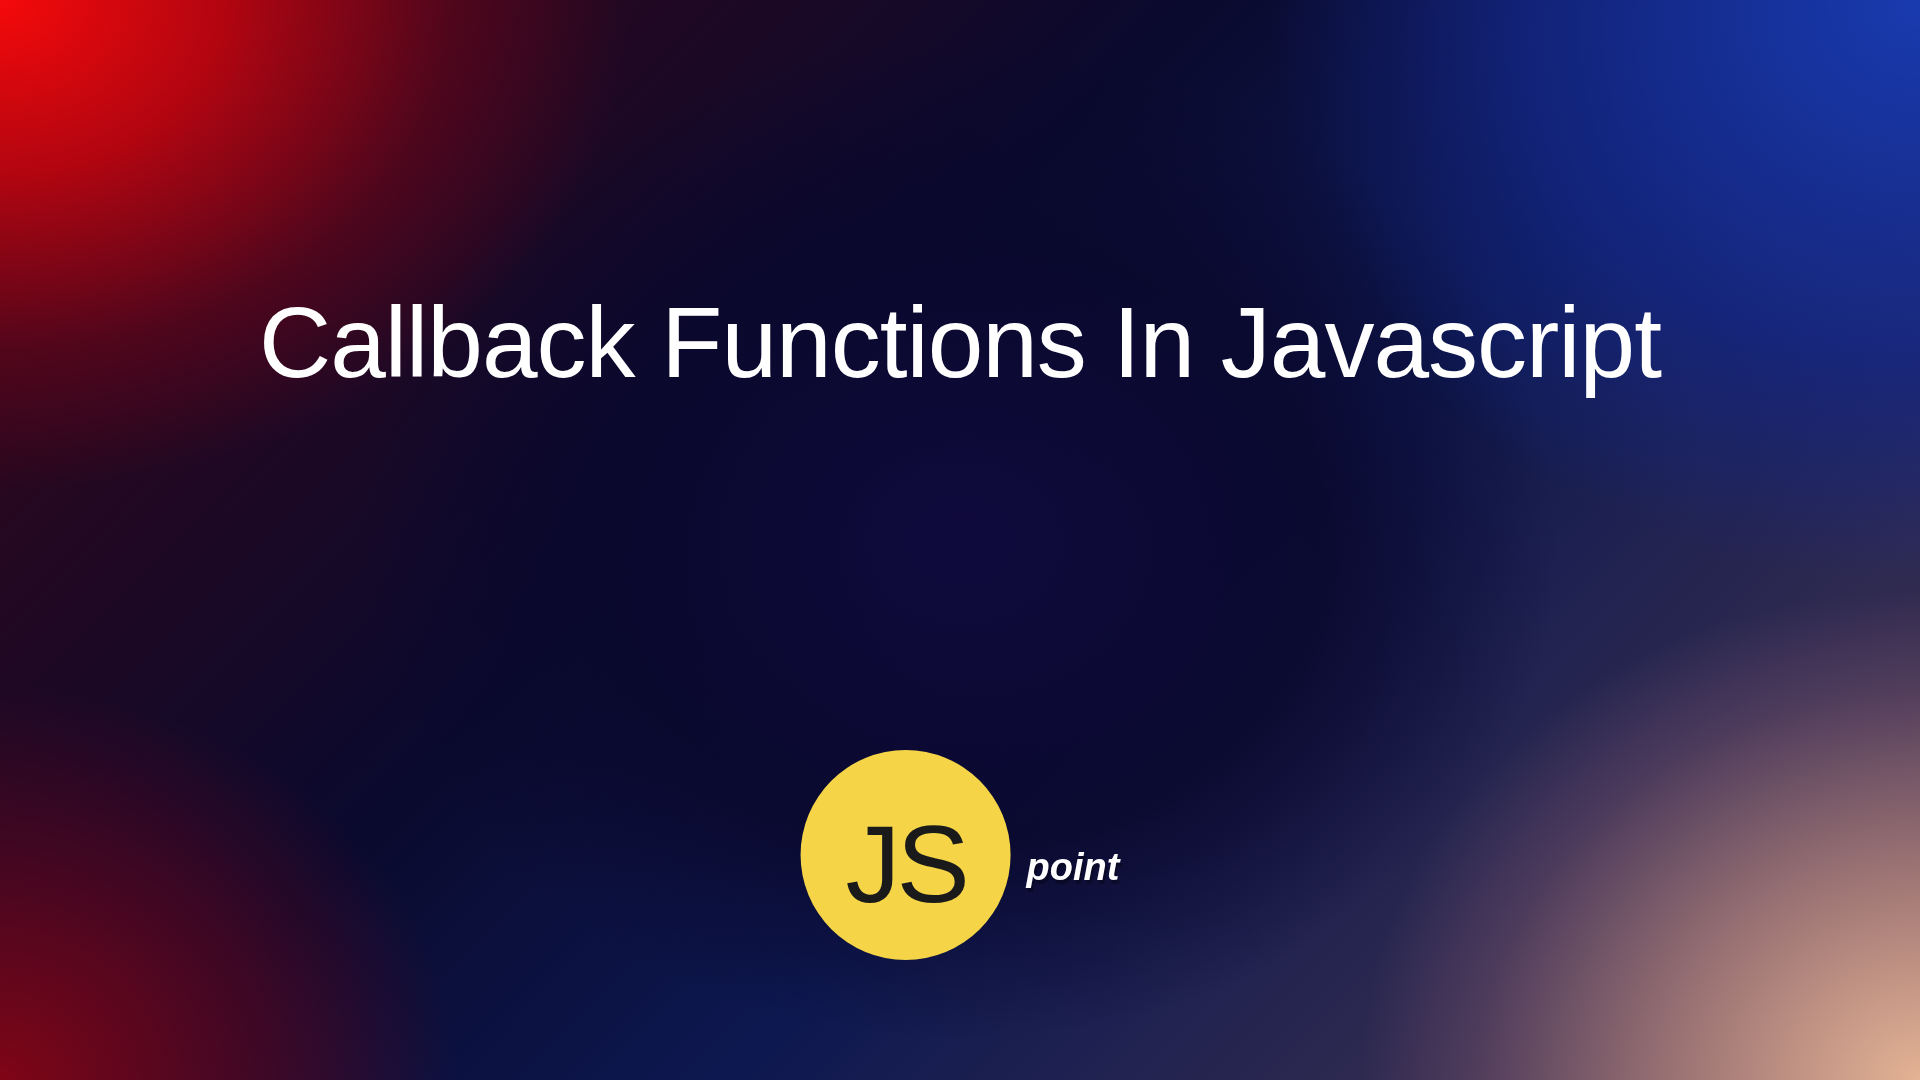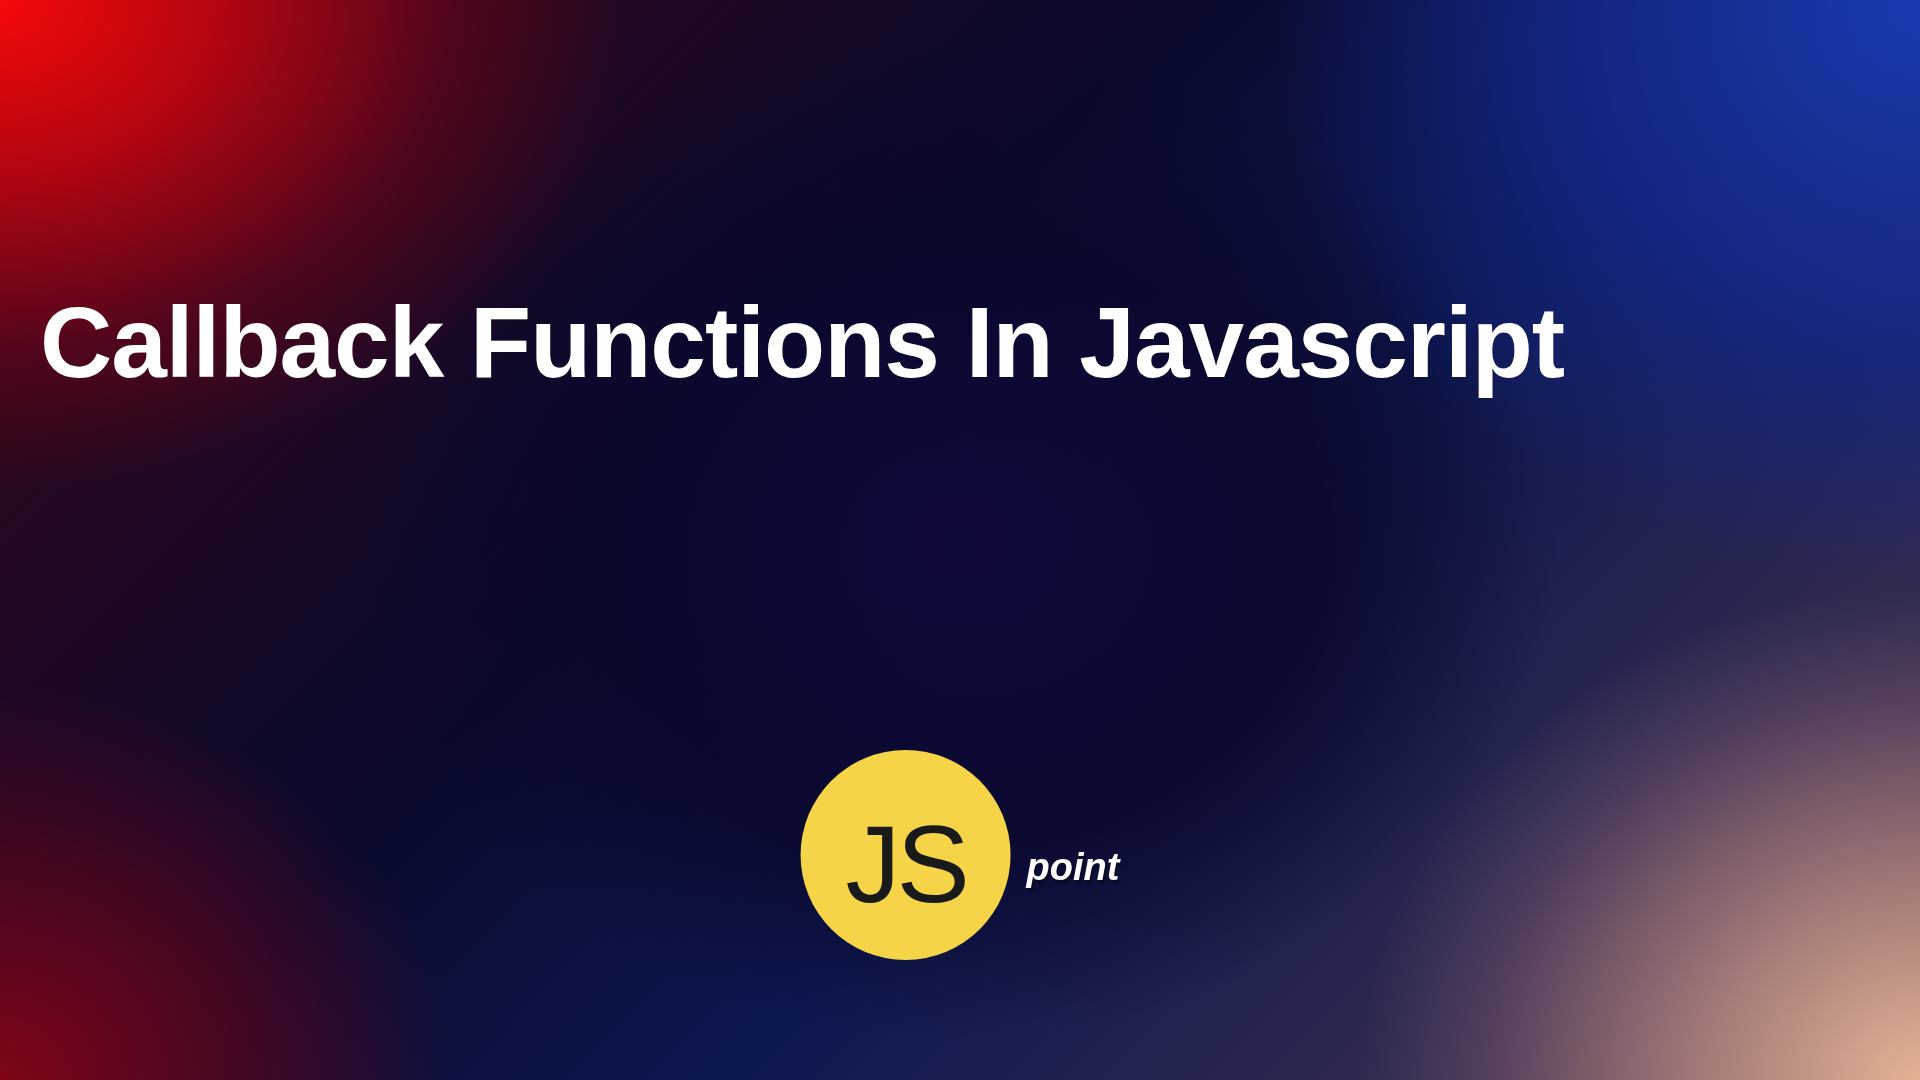--- a/index.html
+++ b/index.html
@@ -34,24 +34,24 @@
       width: 100%;
       height: 100%;
       z-index: 1;
     }
     
     .title {
       position: absolute;
       top: 285px;
       left: 0;
       width: 100%;
-      text-align: left;
+      text-align: center;
       color: #ffffff;
       font-size: 100px;
-      font-weight: 700;
+      font-weight: 400;
       letter-spacing: -1px;
       padding: 0 40px;
     }
     
     .logo-container {
       position: absolute;
       bottom: 120px;
       left: 50%;
       transform: translateX(-50%);
       display: flex;

